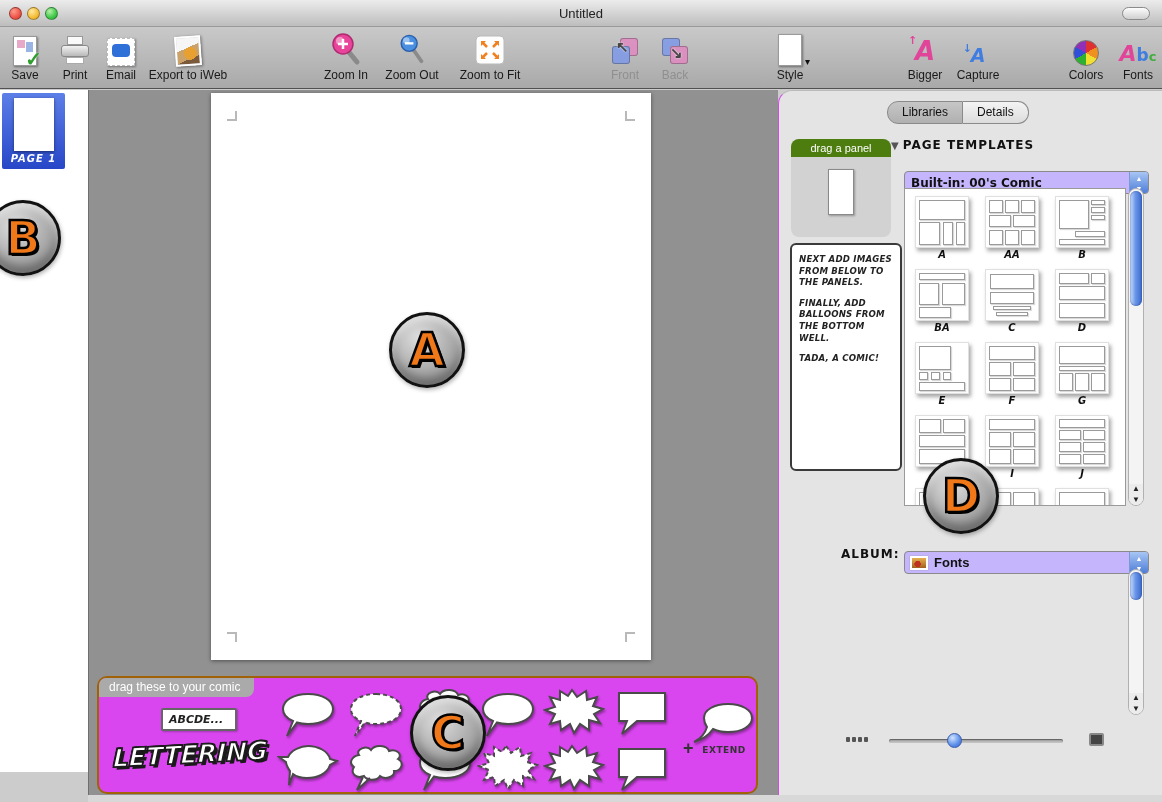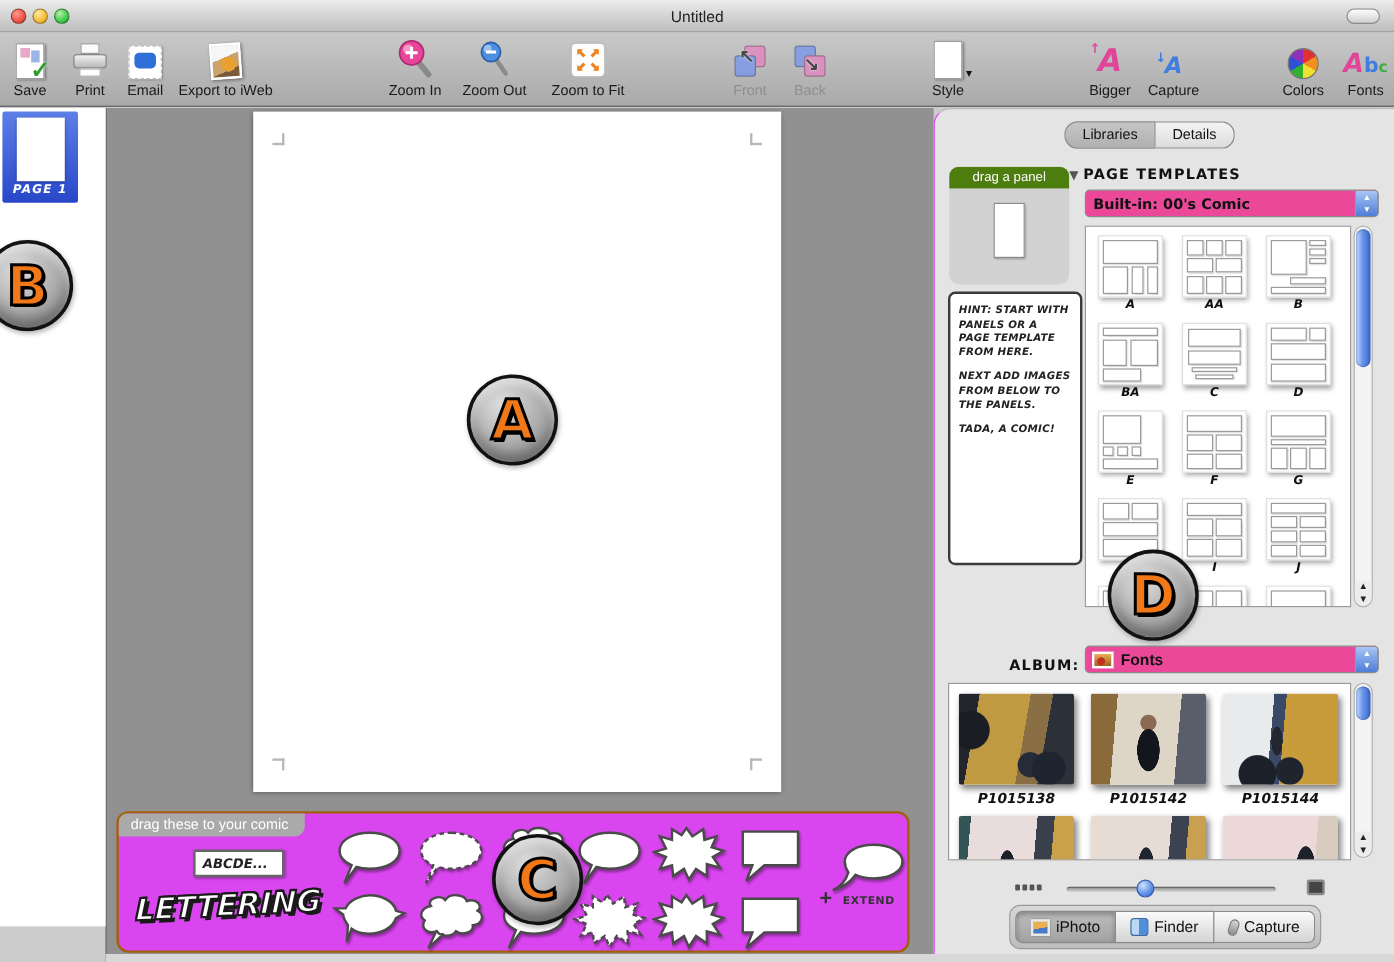--- a/index.html
+++ b/index.html
@@ -86,21 +86,21 @@
   .tab:last-child{ border-radius:0 11px 11px 0; border-left:none; }
 
   .drag-panel { position:absolute; left:12px; top:48px; width:100px; height:98px; background:#d2d2d2; border-radius:8px; overflow:hidden; }
   .drag-panel .hdr { background:#4d7c0f; color:#fff; font-size:11px; text-align:center; padding:3px 0; }
   .drag-panel .mini { margin:12px auto; width:26px; height:46px; background:#fff; border:1px solid #8a8a8a; box-shadow:1px 1px 2px rgba(0,0,0,.3); }
 
   .sec-title { position:absolute; left:112px; top:47px; font-size:12px; letter-spacing:1px; color:#111; }
   .sec-title .tri { font-size:10px; color:#555; margin-right:3px; }
 
   .dropdown { position:absolute; display:flex; align-items:center; height:23px;
-    background:#ec4899; border:1px solid #8a8a8a; border-radius:4px; font-size:13px; color:#111; overflow:hidden; }
+    background:#c4b5fd; border:1px solid #8a8a8a; border-radius:4px; font-size:13px; color:#111; overflow:hidden;margin-top:13px; }
   .dropdown .txt { flex:1; padding:0 6px; white-space:nowrap; font-weight:bold; font-family:"DejaVu Sans",sans-serif; font-size:12px;}
   .stepper { width:19px; align-self:stretch; background:linear-gradient(#a8c6f4,#4f7ed8);
     border-left:1px solid #7a9ad0; color:#fff; font-size:7px; line-height:1.4; text-align:center; padding-top:2px; }
   .dd-templates { left:125px; top:67px; width:245px; }
   .dd-album { left:125px; top:447px; width:245px; }
   .album-icon { width:18px; height:14px; margin-left:5px; border:2px solid #fff; box-shadow:0 0 1px #888;
     background:radial-gradient(circle at 40% 60%, #c03020 0 30%, transparent 32%), linear-gradient(#e8b050,#a06020); }
 
   .hint-box { position:absolute; left:11px; top:152px; width:112px; height:228px; background:#fff;
     border:2px solid #3a3a3a; border-radius:6px; padding:9px 7px; }
@@ -364,27 +364,26 @@
   </div>
 
   <div class="sec-title comic"><span class="tri">▼</span><span>PAGE TEMPLATES</span></div>
 
   <div class="dropdown dd-templates">
     <span class="txt">Built-in: 00's Comic</span>
     <span class="stepper">▲<br>▼</span>
   </div>
 
   <div class="hint-box comic">
-    <p>HINT: START WITH
-PANELS OR A
-PAGE TEMPLATE
-FROM HERE.</p>
     <p>NEXT ADD IMAGES
 FROM BELOW TO
 THE PANELS.</p>
+    <p>FINALLY, ADD
+BALLOONS FROM
+THE BOTTOM WELL.</p>
     <p>TADA, A COMIC!</p>
   </div>
 
   <div class="tmpl-well">
     <div class="tmpl-grid">
         <div class="tmpl">
           <div class="tmpl-box">
             <div class="tmpl-panel" style="left: 5%; top: 5%; width: 90%; height: 40%;"></div>
             <div class="tmpl-panel" style="left: 5%; top: 50%; width: 42%; height: 45%;"></div>
             <div class="tmpl-panel" style="left: 52%; top: 50%; width: 20%; height: 45%;"></div>
@@ -527,63 +526,38 @@
     <div class="varrows">▲<br>▼</div>
   </div>
 
   <div class="sec-title comic" style="left:62px;top:456px;">ALBUM:</div>
   <div class="dropdown dd-album">
     <span class="album-icon"></span>
     <span class="txt" style="font-family:'Liberation Sans',sans-serif;font-size:13px;">Fonts</span>
     <span class="stepper">▲<br>▼</span>
   </div>
 
-  <div class="photos-well">
-    <div class="photo p1" style="left:8px;top:8px;"></div>
-    <div class="photo p2" style="left:118px;top:8px;"></div>
-    <div class="photo p3" style="left:228px;top:8px;"></div>
-    <div class="photo-name comic" style="left:8px;">P1015138</div>
-    <div class="photo-name comic" style="left:118px;">P1015142</div>
-    <div class="photo-name comic" style="left:228px;">P1015144</div>
-    <div class="photo r1" style="left:8px;top:110px;"></div>
-    <div class="photo r2" style="left:118px;top:110px;"></div>
-    <div class="photo r3" style="left:228px;top:110px;"></div>
-  </div>
   <div class="vscroll sb-photos">
     <div class="vthumb" style="top:2px;height:28px;"></div>
     <div class="varrows">▲<br>▼</div>
   </div>
 
   <div class="slider-row">
     <div class="dots-icon">
         <i></i>
         <i></i>
         <i></i>
         <i></i>
       </div>
     <div class="slider-track">
       <div class="slider-thumb"></div>
     </div>
     <div class="big-icon"></div>
   </div>
 
-  <div class="seg-wrap">
-    <div class="seg sel">
-        <span class="ip"></span>
-        <span>iPhoto</span>
-      </div>
-    <div class="seg">
-        <span class="fd"></span>
-        <span>Finder</span>
-      </div>
-    <div class="seg">
-        <span class="cp"></span>
-        <span>Capture</span>
-      </div>
-  </div>
 </div>
 
 <div class="balloon-panel">
   <div class="bw-label">drag these to your comic</div>
 
   <div class="abc-box">ABCDE...</div>
   <div class="lettering">LETTERING</div>
 
   <div class="balloon" style="left:178px;top:12px;">
     <svg width="62" height="50" viewBox="0 0 62 50">

